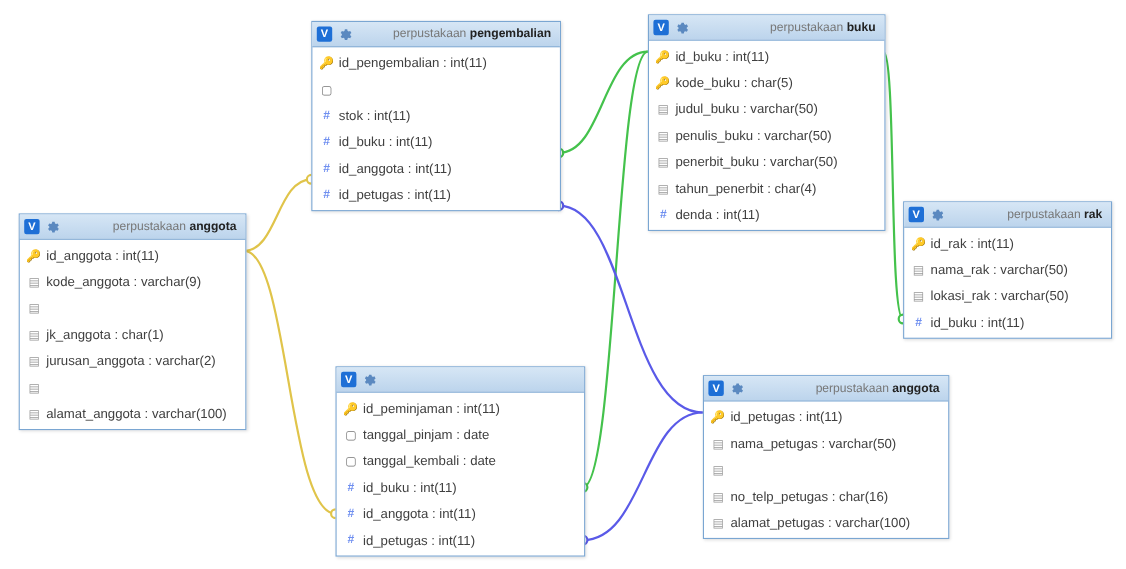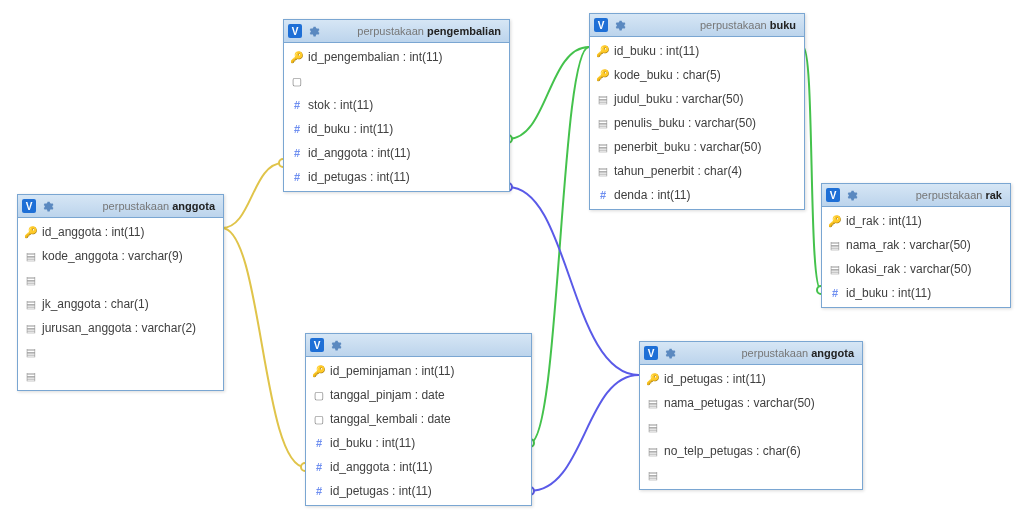--- a/index.html
+++ b/index.html
@@ -145,20 +145,21 @@
         </div>
         <div class="col-row">
           <span class="col-icon ic-text">▤</span>
           <span class="col-name"><span>jurusan_anggota</span> : <span>varchar(2)</span></span>
         </div>
         <div class="col-row">
           <span class="col-icon ic-text">▤</span>
         </div>
         <div class="col-row">
           <span class="col-icon ic-text">▤</span>
+          <span class="col-name"><span>alamat_anggota</span> : <span>varchar(100)</span></span>
         </div>
       </div>
     </div>
     <div class="table-box" style="left: 283px; top: 19px; width: 225px;">
       <div class="table-header">
         <span class="v-badge">V</span>
         <span class="gear-icon">
           <svg viewBox="0 0 24 24">
             <path fill="#5b89c0" d="M12 8a4 4 0 1 0 0 8 4 4 0 0 0 0-8zm9 4a7 7 0 0 0-.1-1.1l2.1-1.6-2-3.5-2.5 1a7 7 0 0 0-1.9-1.1L16 3h-4l-.6 2.7a7 7 0 0 0-1.9 1.1l-2.5-1-2 3.5 2.1 1.6A7 7 0 0 0 7 12c0 .4 0 .7.1 1.1L5 14.7l2 3.5 2.5-1a7 7 0 0 0 1.9 1.1L12 21h4l.6-2.7a7 7 0 0 0 1.9-1.1l2.5 1 2-3.5-2.1-1.6c.1-.4.1-.7.1-1.1z"></path>
           </svg>
@@ -285,24 +286,25 @@
         </div>
         <div class="col-row">
           <span class="col-icon ic-text">▤</span>
           <span class="col-name"><span>nama_petugas</span> : <span>varchar(50)</span></span>
         </div>
         <div class="col-row">
           <span class="col-icon ic-text">▤</span>
         </div>
         <div class="col-row">
           <span class="col-icon ic-text">▤</span>
-          <span class="col-name"><span>no_telp_petugas</span> : <span>char(6)</span></span>
-        </div>
-        <div class="col-row">
-          <span class="col-icon ic-text">▤</span>
+          <span class="col-name"><span>no_telp_petugas</span> : <span>char(16)</span></span>
+        </div>
+        <div class="col-row">
+          <span class="col-icon ic-text">▤</span>
+          <span class="col-name"><span>alamat_petugas</span> : <span>varchar(100)</span></span>
         </div>
       </div>
     </div>
     <div class="table-box" style="left: 821px; top: 183px; width: 188px;">
       <div class="table-header">
         <span class="v-badge">V</span>
         <span class="gear-icon">
           <svg viewBox="0 0 24 24">
             <path fill="#5b89c0" d="M12 8a4 4 0 1 0 0 8 4 4 0 0 0 0-8zm9 4a7 7 0 0 0-.1-1.1l2.1-1.6-2-3.5-2.5 1a7 7 0 0 0-1.9-1.1L16 3h-4l-.6 2.7a7 7 0 0 0-1.9 1.1l-2.5-1-2 3.5 2.1 1.6A7 7 0 0 0 7 12c0 .4 0 .7.1 1.1L5 14.7l2 3.5 2.5-1a7 7 0 0 0 1.9 1.1L12 21h4l.6-2.7a7 7 0 0 0 1.9-1.1l2.5 1 2-3.5-2.1-1.6c.1-.4.1-.7.1-1.1z"></path>
           </svg>

